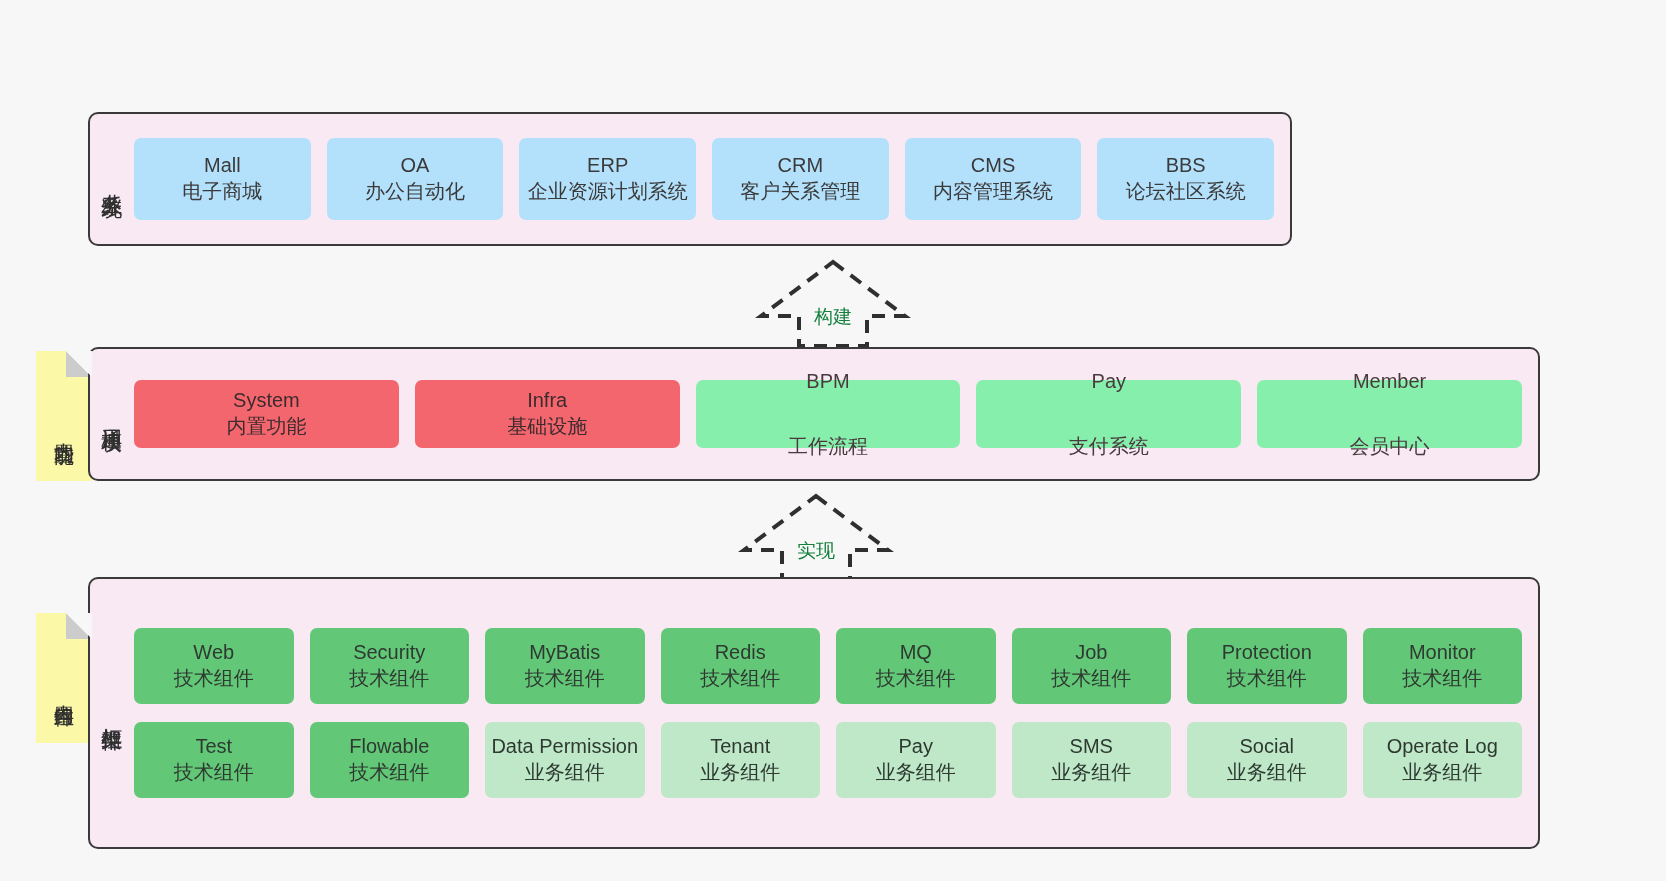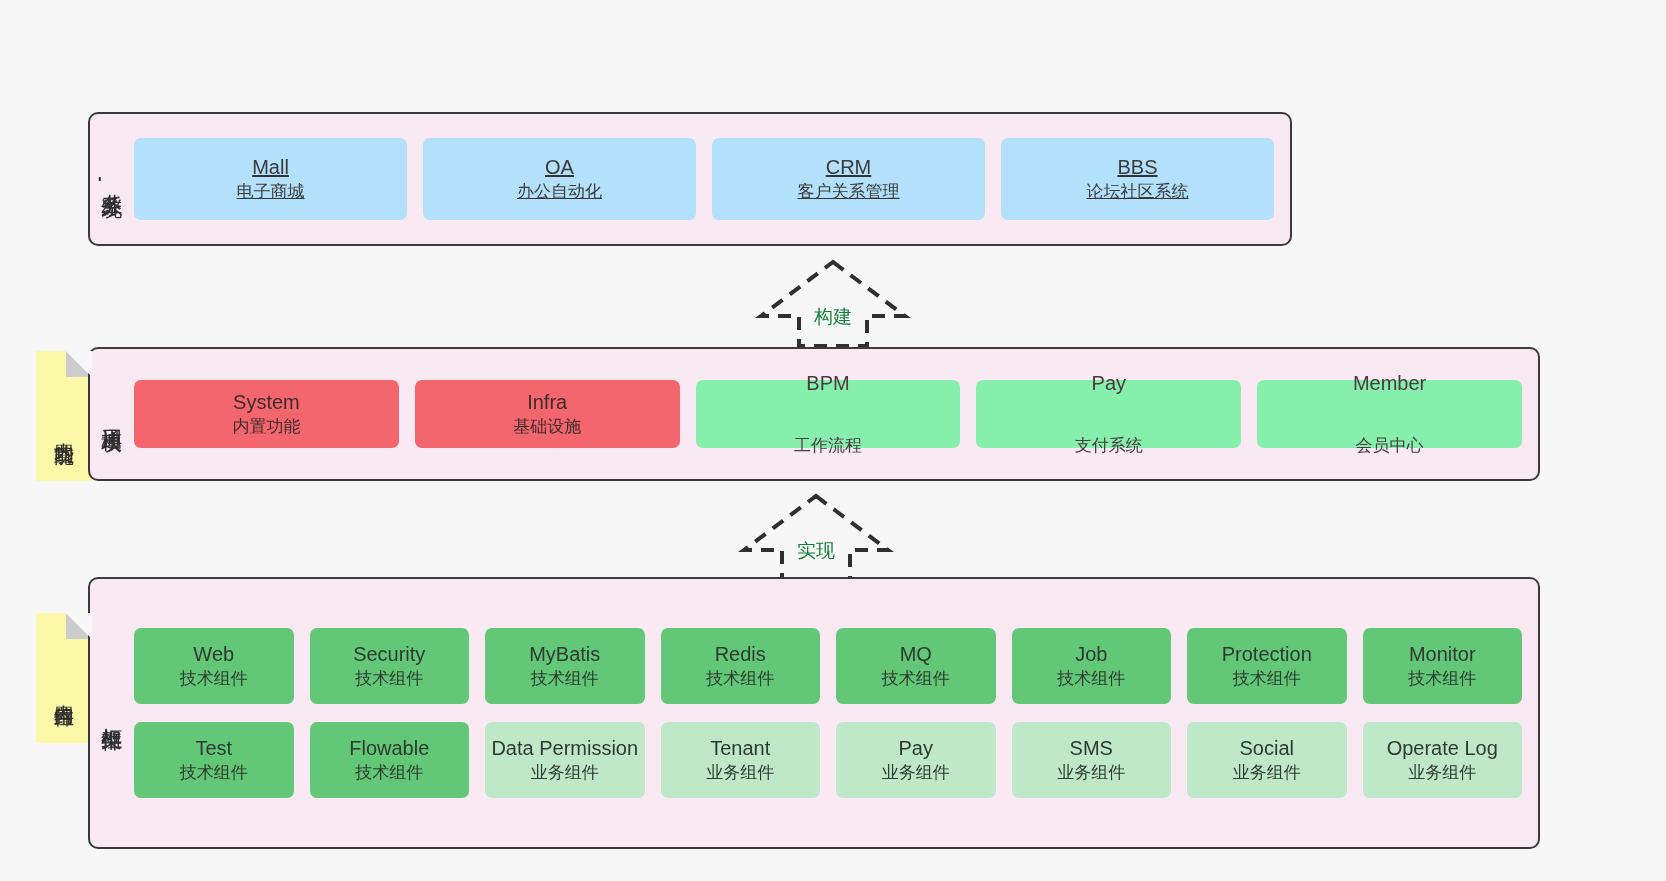--- a/index.html
+++ b/index.html
@@ -64,21 +64,21 @@
     display: flex;
     flex-direction: column;
     align-items: center;
     justify-content: center;
     text-align: center;
     line-height: 1.28;
     box-sizing: border-box;
     padding: 4px 6px;
   }
   .card .en { font-size: 20px; }
-  .card .cn { font-size: 17px; }
+  .card .cn { font-size: 20px; }
 
   .h-biz  { height: 82px; }
   .h-mod  { height: 68px; }
   .h-comp { height: 76px; }
 
   .c-blue       { background: #b3e0fb; color: #3a3a3a; }
   .c-red        { background: #f4666e; color: #3d2b2e; }
   .c-pink       { background: #86efac; color: #4a3a3e; gap: 39px; }
   .c-green      { background: #62c878; color: #2e3a31; }
   .c-lightgreen { background: #bfe8c8; color: #2e3a31; }
@@ -134,35 +134,43 @@
     padding: 0 3px;
     white-space: nowrap;
     user-select: none;
   }
 </style>
 </head>
 <body>
 
 <div class="canvas">
 
-  <div class="layer" style="left:88px; top:112px; width:1204px; height:134px;text-decoration:underline;">
+  <div class="layer" style="left:88px; top:112px; width:1204px; height:134px;">
     <div class="layer-title">业务系统</div>
     <div class="layer-body">
       <div class="row">
         <div class="card c-blue h-biz">
           <span class="en">Mall</span>
           <span class="cn">电子商城</span>
         </div>
         <div class="card c-blue h-biz">
           <span class="en">OA</span>
           <span class="cn">办公自动化</span>
         </div>
         <div class="card c-blue h-biz">
+          <span class="en">ERP</span>
+          <span class="cn">企业资源计划系统</span>
+        </div>
+        <div class="card c-blue h-biz">
           <span class="en">CRM</span>
           <span class="cn">客户关系管理</span>
+        </div>
+        <div class="card c-blue h-biz">
+          <span class="en">CMS</span>
+          <span class="cn">内容管理系统</span>
         </div>
         <div class="card c-blue h-biz">
           <span class="en">BBS</span>
           <span class="cn">论坛社区系统</span>
         </div>
       </div>
     </div>
   </div>
 
   <div class="connector" style="left:757px; top:258px; width:152px; height:90px;">

